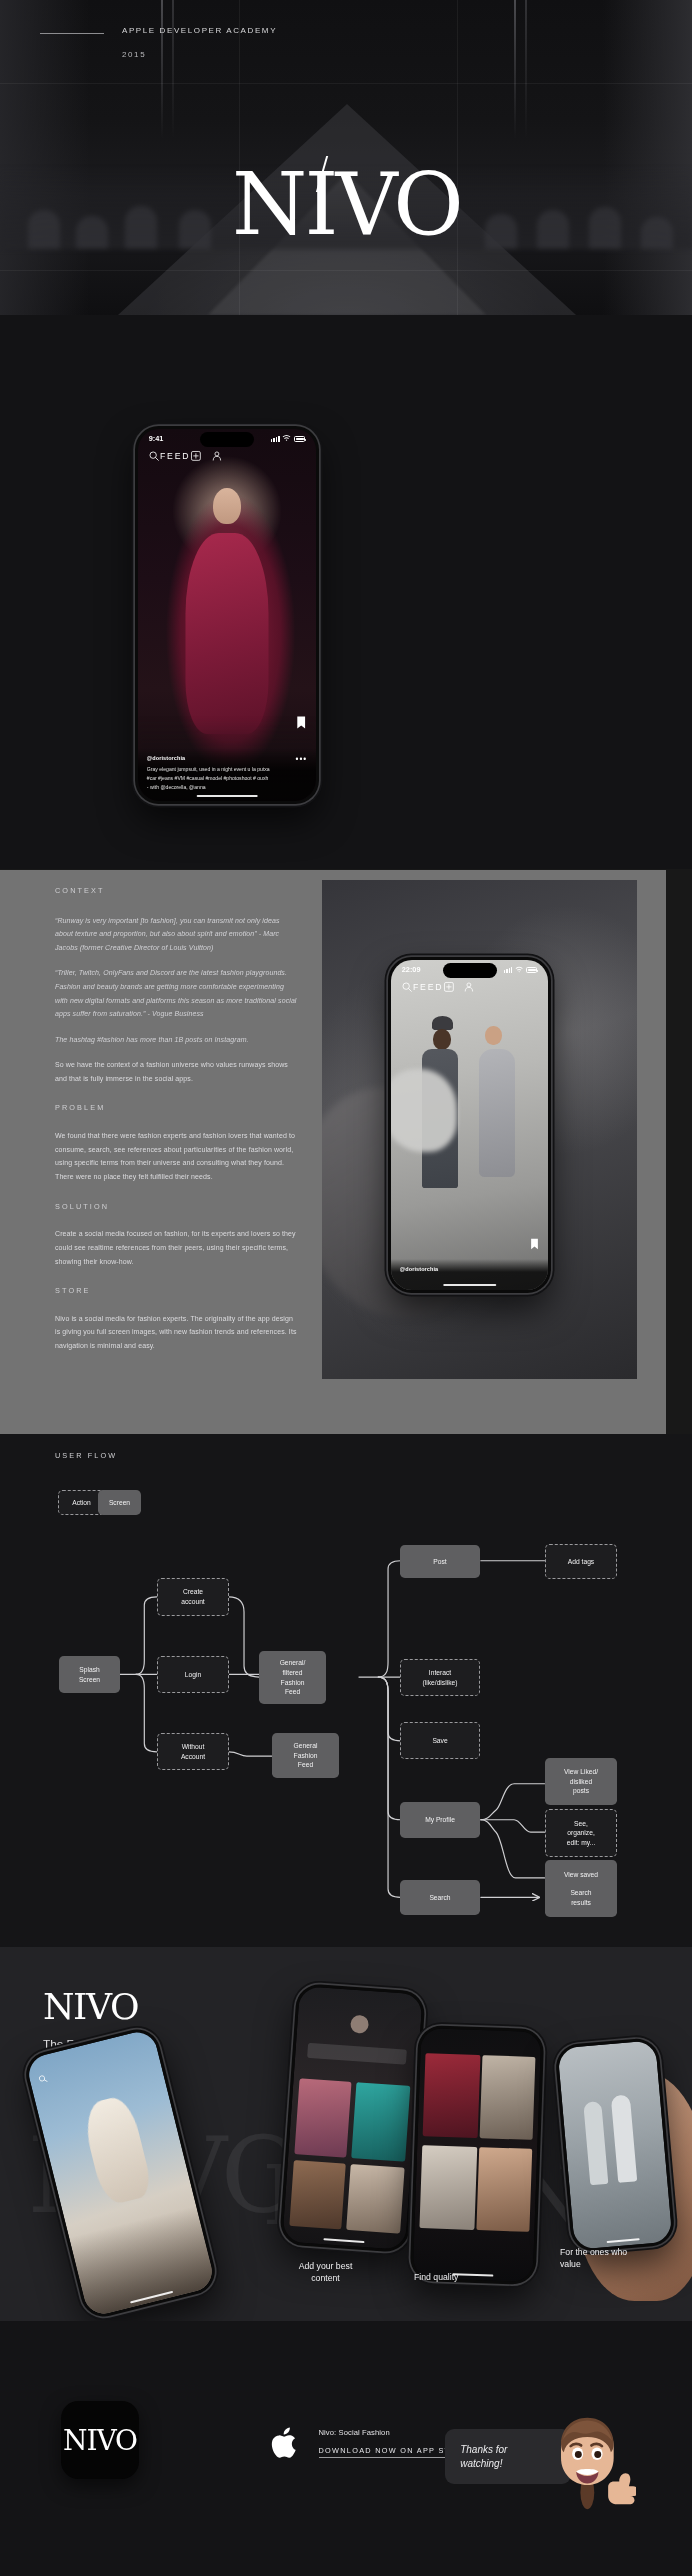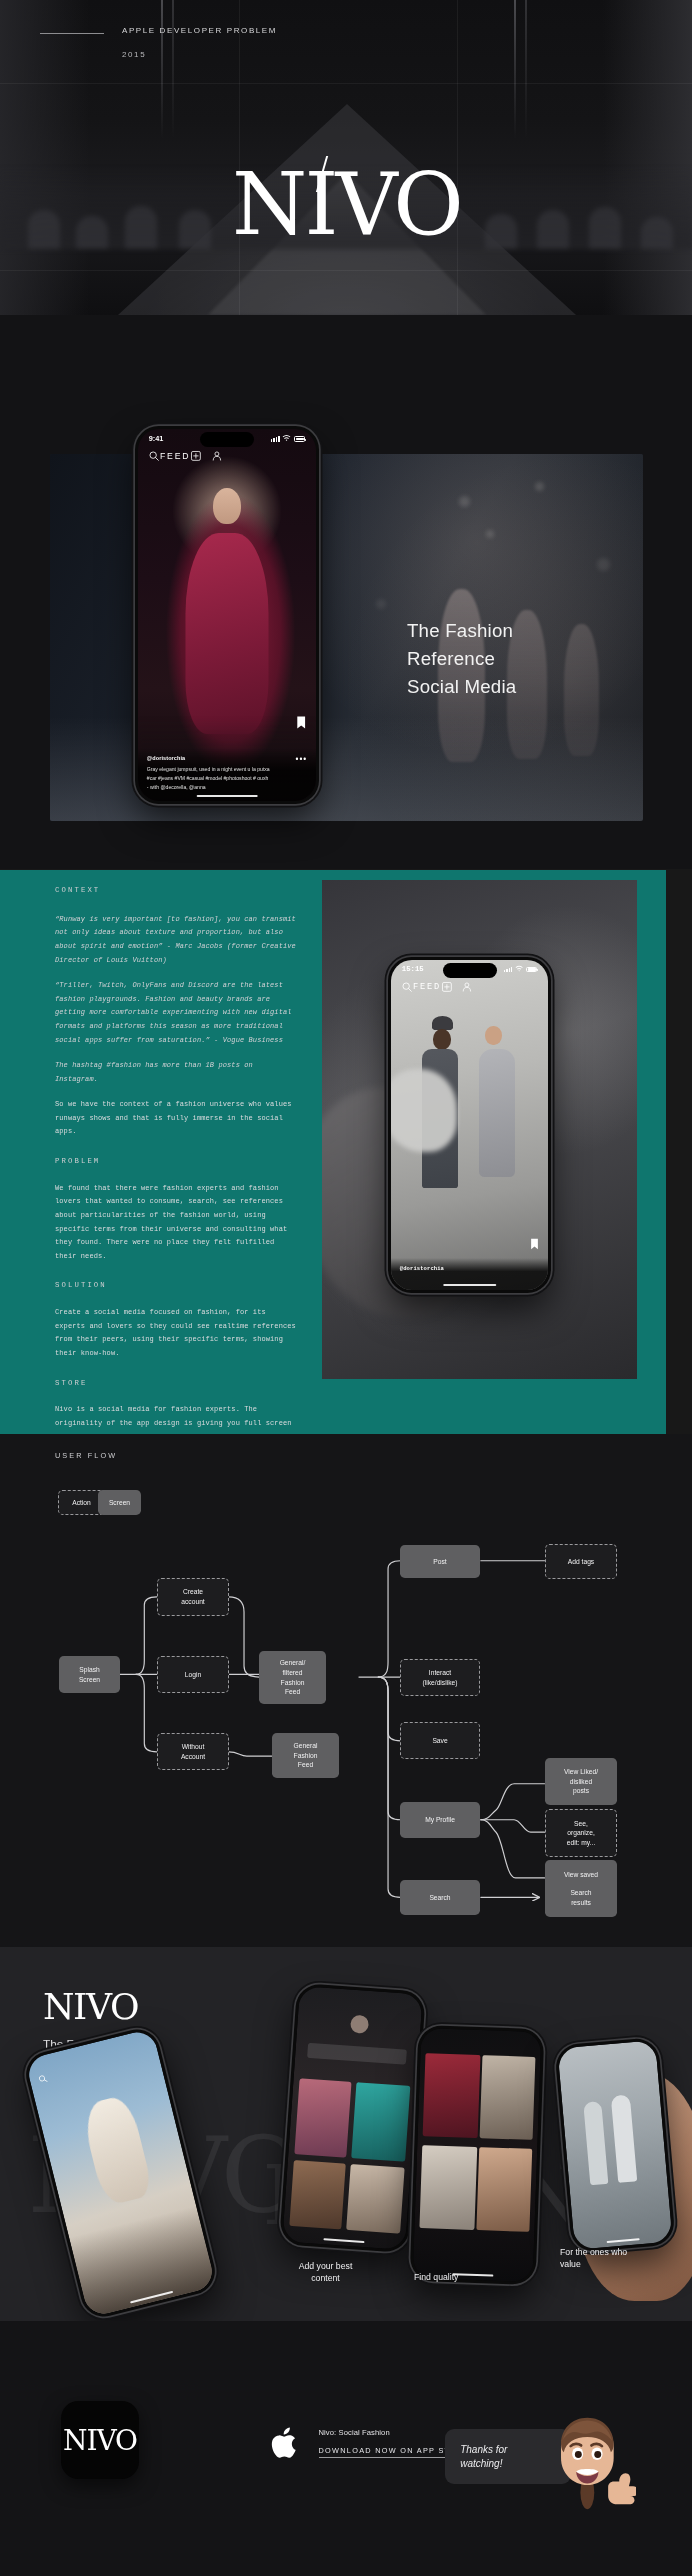--- a/index.html
+++ b/index.html
@@ -99,21 +99,21 @@
   .feed-caption { position:absolute; left:0; right:0; bottom:0; padding:7px 9px 9.7px; z-index:4;
      background:linear-gradient(180deg,rgba(0,0,0,0),rgba(0,0,0,.82) 42%); }
   .fc-user { font-size:5.5px; color:#fff; font-weight:600; letter-spacing:0.1px; margin-bottom:4.2px; }
   .fc-text { font-size:5.1px; line-height:1.75; color:#e2e2e2; }
   .fc-dots { position:absolute; right:9px; top:6.2px; color:#fff; font-size:8.3px; letter-spacing:1px; }
   .bookmark { position:absolute; right:9.7px; z-index:4; }
   .home-ind { position:absolute; left:50%; transform:translateX(-50%); bottom:4.2px;
      width:34%; height:2.1px; border-radius:1.4px; background:rgba(255,255,255,.9); z-index:6; }
 
   
-  .sec-ctx { position:absolute; left:0; top:870px; width:666px; height:565px; background:#0f766e;font-family:Liberation Mono, monospace; }
+  .sec-ctx { position:absolute; left:0; top:870px; width:666px; height:565px; background:#737373; }
   .kicker { font-size:7.3px; letter-spacing:2.1px; color:#cfcfd2; font-weight:400; }
   .ctx-col { position:absolute; left:55px; top:16px; width:242px; }
   .ctx-body { margin-top:18.7px; }
   .ctx-body p { font-size:7px; line-height:1.95; color:#dcdcdf; margin-bottom:11.8px; letter-spacing:0.1px; }
   .ctx-body p.it { font-style:italic; color:#d2d2d6; }
   .ctx-photo { position:absolute; left:322px; top:10.4px; width:315px; height:499px; overflow:hidden;
      background:linear-gradient(150deg,#2b2b2e,#4a4a4d 45%,#1f1f21); }
   .ctx-photo-bg { position:absolute; inset:0;
      background:
        radial-gradient(ellipse 208px 291px at 30% 55%, rgba(120,118,120,.55), transparent 65%),
@@ -188,48 +188,30 @@
   </div>
   <div class="grid-line" style="left:0;top:83px;width:693px;height:0.7px"></div>
   <div class="grid-line" style="left:0;top:270px;width:693px;height:0.7px"></div>
   <div class="grid-line" style="left:239px;top:0;width:0.7px;height:315px"></div>
   <div class="grid-line" style="left:457px;top:0;width:0.7px;height:315px"></div>
 
   <div class="cover-topbar">
     <div class="meta-l">
       <span class="rule"></span>
       <div class="meta-lines">
-        <div class="meta-line">APPLE DEVELOPER PROBLEM</div>
+        <div class="meta-line">APPLE DEVELOPER ACADEMY</div>
         <div class="meta-line dim">2015</div>
       </div>
     </div>
   </div>
 
   <div class="cover-logo"><span>N</span><span class="acc">I</span><span>VO</span></div>
 </section>
 
 <section class="sec-hero">
-  <div class="showcase">
-    <div class="showcase-img"></div>
-    <div class="bokeh" style="left:409px;top:42px;width:11px;height:11px"></div>
-    <div class="bokeh" style="left:436px;top:76px;width:7.6px;height:7.6px"></div>
-    <div class="bokeh" style="left:485px;top:28px;width:9px;height:9px"></div>
-    <div class="bokeh" style="left:547px;top:104px;width:12.5px;height:12.5px;opacity:.6"></div>
-    <div class="bokeh" style="left:326px;top:145px;width:9.7px;height:9.7px;opacity:.5"></div>
-    <div class="stage-floor"></div>
-    <div class="runway-model" style="left:388px;top:135px;width:47px;height:173px"></div>
-    <div class="runway-model" style="left:457px;top:156px;width:40px;height:149px;opacity:.75"></div>
-    <div class="runway-model" style="left:514px;top:170px;width:35px;height:132px;opacity:.6"></div>
-
-    <div class="hero-copy">
-      <div>The Fashion</div>
-      <div>Reference</div>
-      <div>Social Media</div>
-    </div>
-  </div>
 
   <div class="phone" style="left:135px;top:111px;width:184px;height:378px;">
     <div class="phone-screen">
       <div class="feed-img" style="background:
              radial-gradient(ellipse 83px 180px at 52% 55%, rgba(150,30,62,.95), rgba(96,18,42,.85) 60%, transparent 78%),
              radial-gradient(circle at 50% 22%, rgba(214,180,160,.75), transparent 18%),
              linear-gradient(180deg,#140a10 0%,#1d0d16 40%,#241218 70%,#120a0e 100%);"></div>
       <div style="position:absolute;left:50%;top:16%;transform:translateX(-50%);width:28px;height:36px;border-radius:50% 50% 46% 46%;background:linear-gradient(180deg,#d9b49c,#c09880);filter:blur(0.3px)"></div>
       <div style="position:absolute;left:50%;top:28%;transform:translateX(-50%);width:83px;height:201px;border-radius:40% 40% 26% 26%;background:linear-gradient(165deg,#a8294d,#7c1a38 58%,#5c1229);filter:blur(0.3px)"></div>
       <div style="position:absolute;left:0;bottom:0;width:100%;height:83px;background:linear-gradient(180deg,rgba(20,10,14,0),rgba(24,16,18,.85));filter:blur(2.1px)"></div>
@@ -313,21 +295,21 @@
       <div class="feed-img" style="background:linear-gradient(170deg,#cfcfcc 0%,#b9b9b6 35%,#9a9a98 70%,#6d6d6c 100%);"></div>
       <div style="position:absolute;left:26%;top:17%;width:21px;height:14px;border-radius:50% 50% 20% 20%;background:#3b3b3f"></div>
       <div style="position:absolute;left:27%;top:21%;width:18px;height:21px;border-radius:48%;background:#4a3528"></div>
       <div style="position:absolute;left:20%;top:27%;width:36px;height:139px;border-radius:9.7px 9.7px 2.8px 2.8px;background:linear-gradient(170deg,#55585e,#3e4248)"></div>
       <div style="position:absolute;left:60%;top:20%;width:16.6px;height:19.4px;border-radius:48%;background:#caa184"></div>
       <div style="position:absolute;left:56%;top:27%;width:36px;height:128px;border-radius:14px 14px 5.5px 5.5px;background:linear-gradient(170deg,#b3b4b8,#8d8e93)"></div>
       <div style="position:absolute;left:-6%;top:33%;width:76px;height:83px;border-radius:48% 52% 40% 60%;background:rgba(205,205,203,.92);filter:blur(2.8px)"></div>
 
       <div class="notch"></div>
       <div class="status">
-        <span>15:15</span>
+        <span>22:09</span>
         <span class="status-r">
           <span class="bars">
               <i></i>
               <i></i>
               <i></i>
               <i></i>
             </span>
           <svg class="ic" viewBox="0 0 24 24" style="width:8.3px;height:8.3px">
             <path d="M12 18.5l2.2-2.6a3.2 3.2 0 0 0-4.4 0L12 18.5zM5.5 11.2l1.8 2.1a7.4 7.4 0 0 1 9.4 0l1.8-2.1a10.2 10.2 0 0 0-13 0zM1.6 6.6l1.8 2.1a13.9 13.9 0 0 1 17.2 0l1.8-2.1a16.7 16.7 0 0 0-20.8 0z" fill="#fff"></path>
           </svg>

